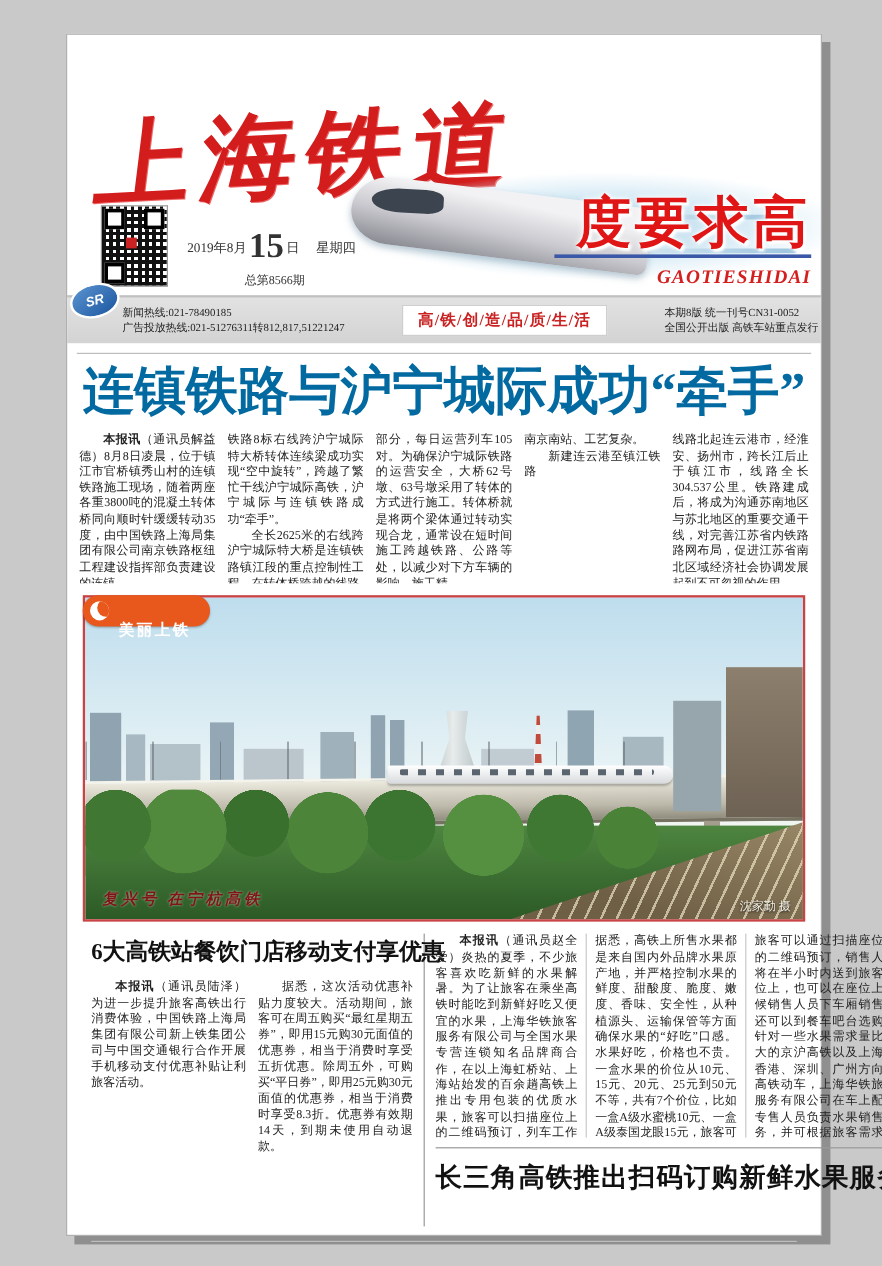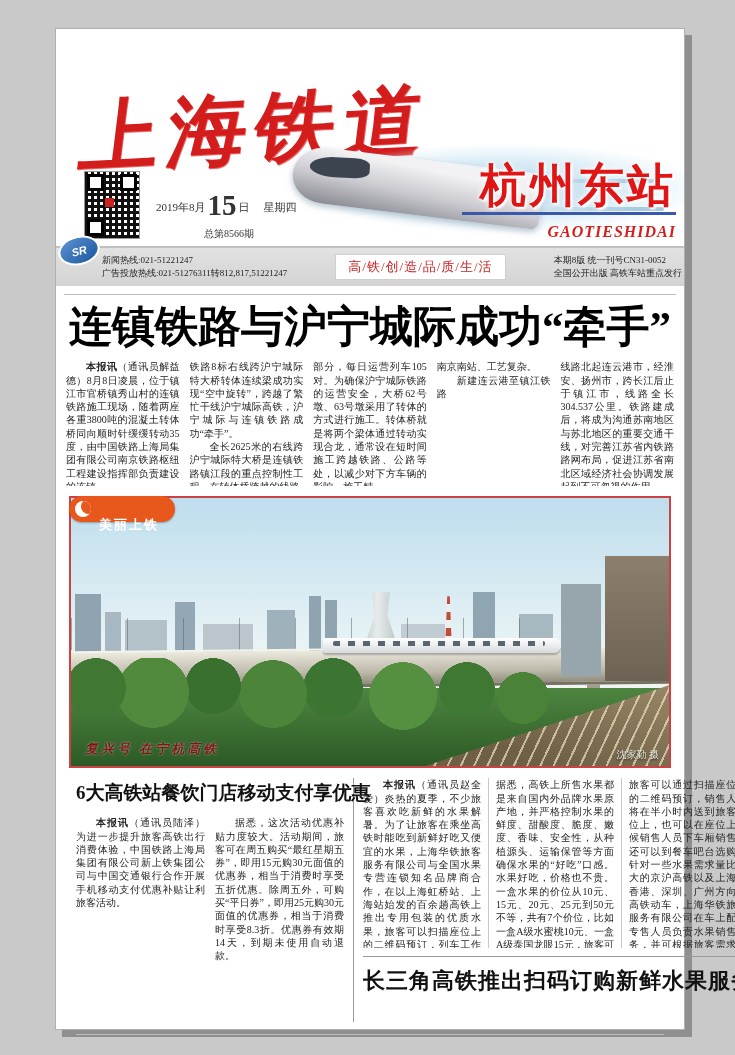--- a/index.html
+++ b/index.html
@@ -41,29 +41,29 @@
       color:#d41f1f;letter-spacing:1px;}
 
   
   .infobar{position:relative;height:38px;background:linear-gradient(#e2e2e2,#d3d3d3);
            border-top:2px solid #c0c0c0;display:flex;align-items:center;font-size:9px;color:#222;}
   .logo-ellipse{position:absolute;left:2px;top:-12px;width:38px;height:25px;background:linear-gradient(150deg,#5b93d0,#1c57a0);
       border-radius:50%;border:2px solid #fff;transform:rotate(-14deg);color:#fff;font-weight:bold;font-style:italic;
       font-size:11px;display:flex;align-items:center;justify-content:center;font-family:"Liberation Sans",sans-serif;}
   .hotlines{margin-left:46px;line-height:1.5;}
   .slogan-wrap{flex:1;display:flex;justify-content:center;}
-  .slogan-box{background:#fff;border:1px solid #cfcfcf;padding:3px 12px;color:#c92222;font-weight:normal;
+  .slogan-box{background:#fff;border:1px solid #cfcfcf;padding:3px 12px;color:#c92222;font-weight:bold;
       font-size:13px;letter-spacing:1px;white-space:nowrap;}
   .pubinfo{margin-right:2px;line-height:1.5;text-align:left;}
 
   .rule{border:none;border-top:1px solid #bdbdbd;margin:8px 8px 0;}
 
   
   .content{padding:0 10px;}
-  .lead-headline{margin-top:8px;text-align:center;font-size:43px;font-weight:900;color:#000000;
+  .lead-headline{margin-top:8px;text-align:center;font-size:43px;font-weight:900;color:#0369a1;
       letter-spacing:0px;white-space:nowrap;line-height:1.1;}
   .cols{display:flex;gap:10px;margin-top:10px;}
   .col{flex:1;text-align:justify;font-size:10px;line-height:1.33;color:#222;overflow:hidden;}
   .lead-cols .col{height:126px;}
   .para{margin:0;text-indent:2em;}
   .para.cont{text-indent:0;}
   .lead-in{font-weight:bold;}
 
   
   .photo-frame{position:relative;margin:10px 3px 0;border:2px solid #cc4242;height:268px;background:#dfeef4;}
@@ -168,30 +168,30 @@
 
     <div class="train-banner">
       <div class="swoosh"></div>
       <div class="streak s1"></div>
       <div class="streak s2"></div>
       <div class="train-nose">
         <div class="windshield"></div>
       </div>
       <div class="edition">
         <div class="edition-line"></div>
-        <div class="edition-title">杭州东站</div>
+        <div class="edition-title">度要求高</div>
         <div class="edition-latin">GAOTIESHIDAI</div>
       </div>
     </div>
   </div>
 
   <div class="infobar">
     <div class="logo-ellipse">SR</div>
     <div class="hotlines">
-      <div>新闻热线:021-51221247</div>
+      <div>新闻热线:021-78490185</div>
       <div>广告投放热线:021-51276311转812,817,51221247</div>
     </div>
     <div class="slogan-wrap">
       <div class="slogan-box">高/铁/创/造/品/质/生/活</div>
     </div>
     <div class="pubinfo">
       <div>本期8版 统一刊号CN31-0052</div>
       <div>全国公开出版 高铁车站重点发行</div>
     </div>
   </div>

